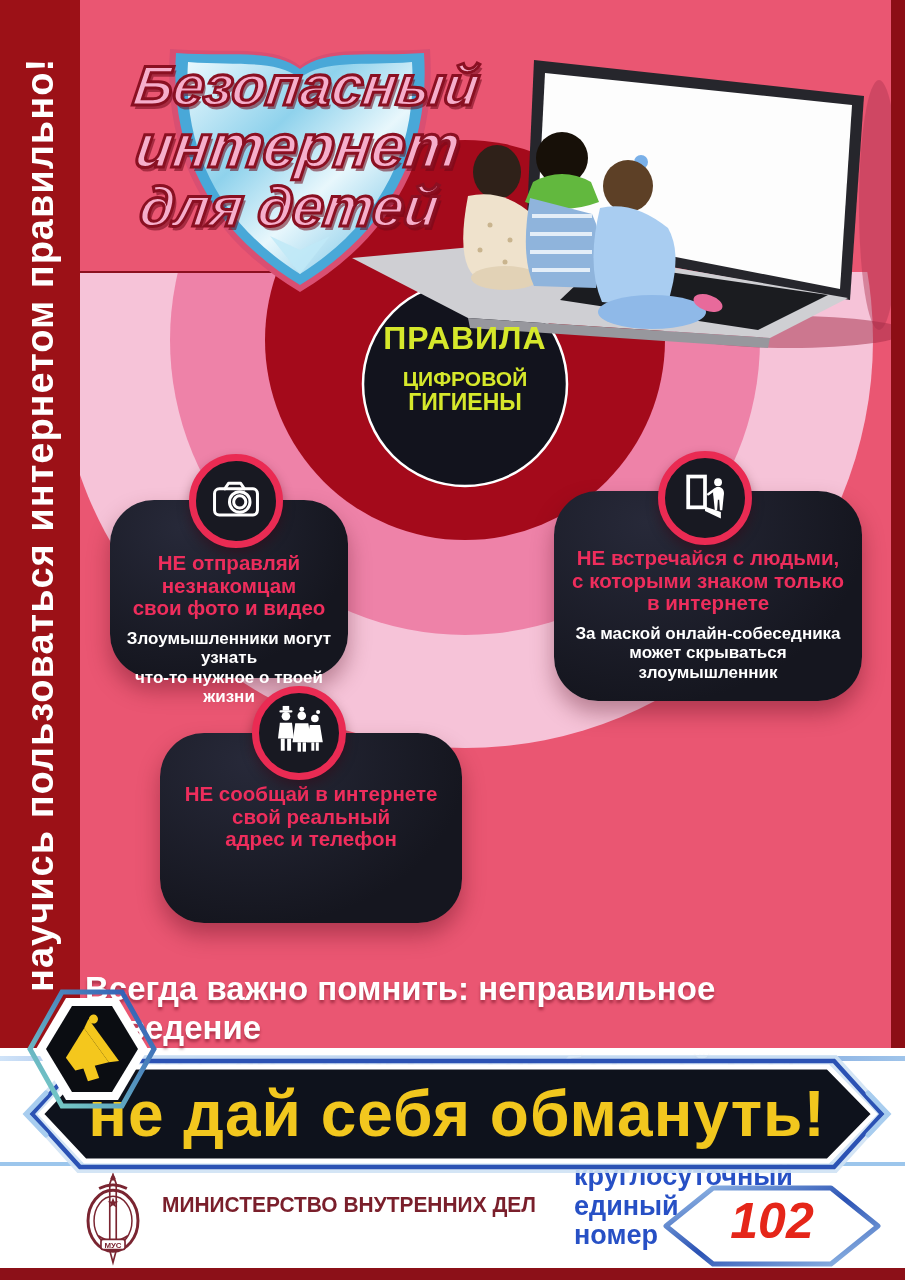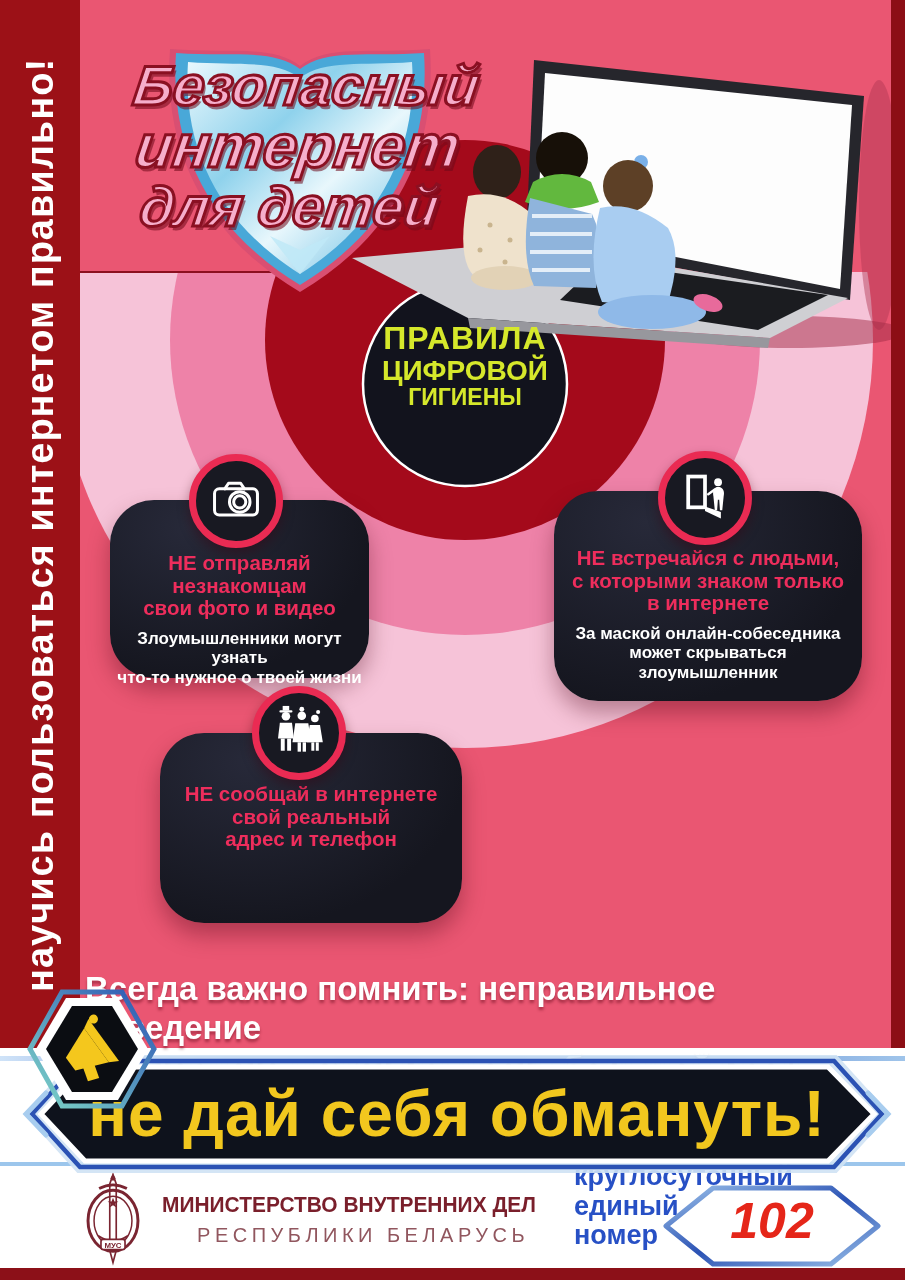--- a/index.html
+++ b/index.html
@@ -17,33 +17,33 @@
 
   
   .side-wrap{position:absolute;left:40px;top:525px;width:0;height:0;z-index:5;}
   .side-text{position:absolute;white-space:nowrap;transform:translate(-50%,-50%) rotate(-90deg);
              color:#fff;font-weight:bold;font-size:38px;letter-spacing:1px;}
 
   
   .circle-text{position:absolute;left:353px;top:322px;width:224px;text-align:center;z-index:3;
                color:#d6e82b;font-weight:bold;}
   .circle-text .c1{font-size:32px;letter-spacing:1px;line-height:1.05;}
-  .circle-text .c2{font-size:28px;line-height:1.05;margin-top:0;}
+  .circle-text .c2{font-size:21px;line-height:1.05;margin-top:12px;}
   .circle-text .c3{font-size:23px;line-height:1.05;}
 
   
   .card{position:absolute;border-radius:44px;z-index:6;
         background:radial-gradient(ellipse at 30% 15%,#272939 0%,#15161f 72%);
         box-shadow:0 12px 22px rgba(70,0,18,.35);text-align:center;}
   .card .icon-circle{position:absolute;width:80px;height:80px;border-radius:50%;
         background:#181922;border:7px solid #ea2b53;display:flex;align-items:center;justify-content:center;
         box-shadow:0 6px 12px rgba(60,0,15,.4);}
   .card-title{color:#ee2d5c;font-weight:bold;font-size:20.5px;line-height:1.1;white-space:pre-line;}
   .card-body{color:#ffffff;font-weight:bold;font-size:17px;line-height:1.15;white-space:pre-line;margin-top:9px;}
-  #card1{left:110px;top:500px;width:259px;height:178px;}
+  #card1{left:110px;top:500px;width:238px;height:178px;}
   #card1 .icon-circle{left:79px;top:-46px;}
   #card1 .card-title{margin-top:52px;}
   #card2{left:554px;top:491px;width:308px;height:210px;}
   #card2 .icon-circle{left:104px;top:-40px;}
   #card2 .card-title{margin-top:56px;}
   #card3{left:160px;top:733px;width:302px;height:190px;}
   #card3 .icon-circle{left:92px;top:-47px;}
   #card3 .card-title{margin-top:50px;}
   #card4{left:524px;top:744px;width:322px;height:202px;}
   #card4 .icon-circle{left:83px;top:-46px;}
@@ -56,21 +56,21 @@
 
   
   .banner{position:absolute;left:16px;top:1052px;width:882px;height:124px;z-index:7;}
   .banner .banner-text{position:absolute;left:0;top:0;width:100%;height:100%;display:flex;
            align-items:center;justify-content:center;color:#f2c71e;font-weight:bold;font-size:64px;
            letter-spacing:1px;}
   .badge{position:absolute;left:26px;top:978px;width:132px;height:142px;z-index:8;}
 
   
   .emblem{position:absolute;left:76px;top:1172px;width:74px;height:94px;z-index:6;}
-  .ministry{position:absolute;left:162px;top:1192px;z-index:6;color:#7a1f2b;text-align:center;}
+  .ministry{position:absolute;left:162px;top:1192px;z-index:6;color:#7a1f2b;}
   .ministry .m1{font-size:22.5px;font-weight:bold;transform:scaleX(.93);transform-origin:left;
                 white-space:nowrap;letter-spacing:0px;}
   .ministry .m2{font-size:20px;color:#91565e;letter-spacing:4.5px;margin-top:6px;white-space:nowrap;}
   .phone-label{position:absolute;left:574px;top:1162px;z-index:6;color:#2750c5;font-weight:bold;
                font-size:27px;line-height:1.1;white-space:pre-line;}
   .hex102{position:absolute;left:656px;top:1180px;width:232px;height:92px;z-index:6;}
   .num102{position:absolute;left:656px;top:1192px;width:232px;z-index:7;text-align:center;
           color:#e52619;font-weight:bold;font-size:50px;font-style:italic;}
 </style>
 </head>
@@ -287,21 +287,20 @@
       <ellipse cx="40" cy="52" rx="20.5" ry="26.5" stroke-width="1.6"></ellipse>
       <polygon points="40,27 41.6,31 45.8,31 42.4,33.6 43.7,37.7 40,35.2 36.3,37.7 37.6,33.6 34.2,31 38.4,31" fill="#7a2531" stroke="none"></polygon>
       <path d="M24 68 q16 11 32 0" stroke-width="2"></path>
       <rect x="27" y="72" width="26" height="11" rx="2.5" fill="#fff" stroke-width="1.8"></rect>
       <text x="40" y="81" text-anchor="middle" font-size="8.5" font-weight="bold" fill="#7a2531" stroke="none" font-family="Liberation Sans, sans-serif">МУС</text>
     </svg>
   </div>
 
   <div class="ministry">
     <div class="m1">МИНИСТЕРСТВО ВНУТРЕННИХ ДЕЛ</div>
-    <div class="m2">РЕСПУБЛИКИ БЕЛАРУСЬ</div>
   </div>
 
   <div class="phone-label">круглосуточный
 единый
 номер</div>
 
   <div class="hex102">
     <svg width="232" height="92" viewBox="0 0 232 92">
       <polygon points="10,46 57,8 175,8 222,46 175,84 57,84" fill="#ffffff" stroke="url(#hexg)" stroke-width="5" stroke-linejoin="round"></polygon>
     </svg>

